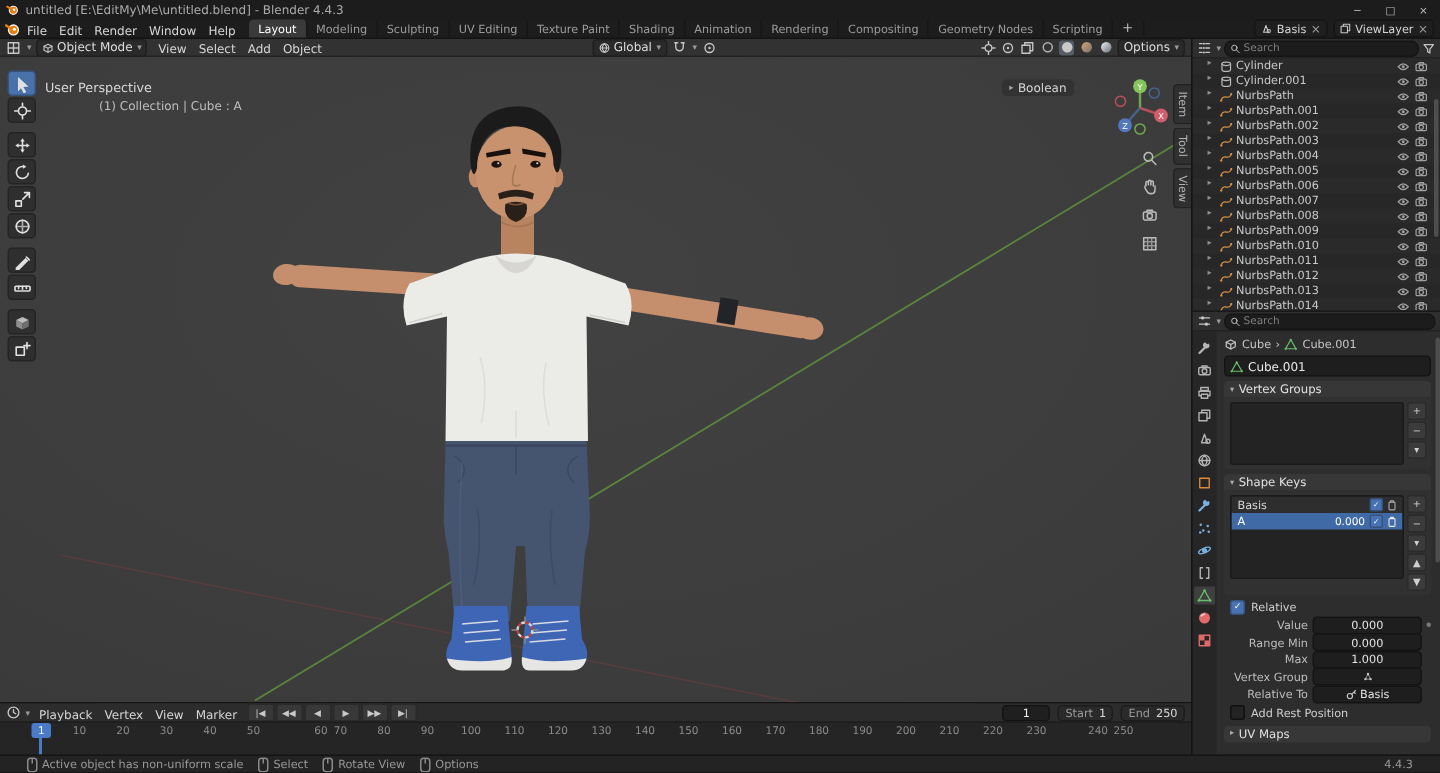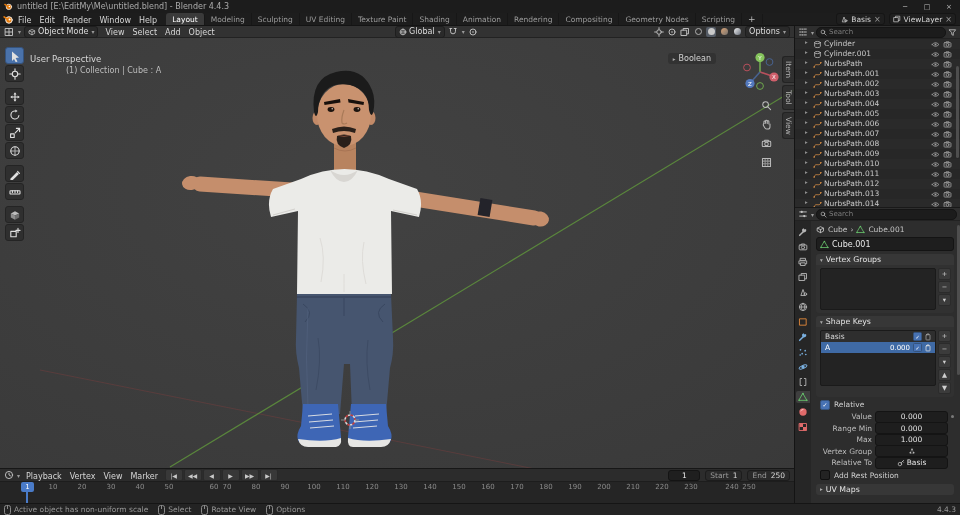--- a/index.html
+++ b/index.html
@@ -121,21 +121,21 @@
   .pfield{flex:1;height:10px;background:#1e1e1e;border:1px solid #141414;border-radius:3px;display:flex;
           align-items:center;justify-content:center;font-size:7.5px;color:#e3e3e3;gap:2px;}
   .cbrow{display:flex;align-items:center;gap:4px;height:11px;margin:2px 0 1px;padding-left:4px;}
   .cb{width:8px;height:8px;border-radius:2px;background:#232323;border:1px solid #101010;display:flex;
       align-items:center;justify-content:center;color:#fff;font-size:6px;}
   .cb.on{background:#4772b3;border-color:#35537d;}
   .cb-label{font-size:7.5px;color:#cfcfcf;}
   .dot{width:3px;height:3px;border-radius:50%;background:#7a7a7a;}
   
   .statusbar{position:absolute;left:0;top:503px;width:960px;height:12px;background:#232323;border-top:1px solid #151515;
-             display:flex;align-items:center;font-size:7.5px;color:#989898;padding:0 4px;box-sizing:border-box;}
+             display:flex;align-items:center;font-size:7.5px;color:#989898;padding:0 18px;box-sizing:border-box;}
   .mouse{display:inline-block;width:5px;height:8px;border:1px solid #8a8a8a;border-radius:2.5px;position:relative;margin-right:3px;}
   .mouse::after{content:"";position:absolute;left:1.5px;top:0;width:1px;height:3px;background:#8a8a8a;}
   .hint{display:flex;align-items:center;margin-left:10px;}
   .vdiv{position:absolute;left:794px;top:26px;width:1px;height:477px;background:#141414;}
 </style>
 </head>
 <body>
 
 <div id="app">
 

